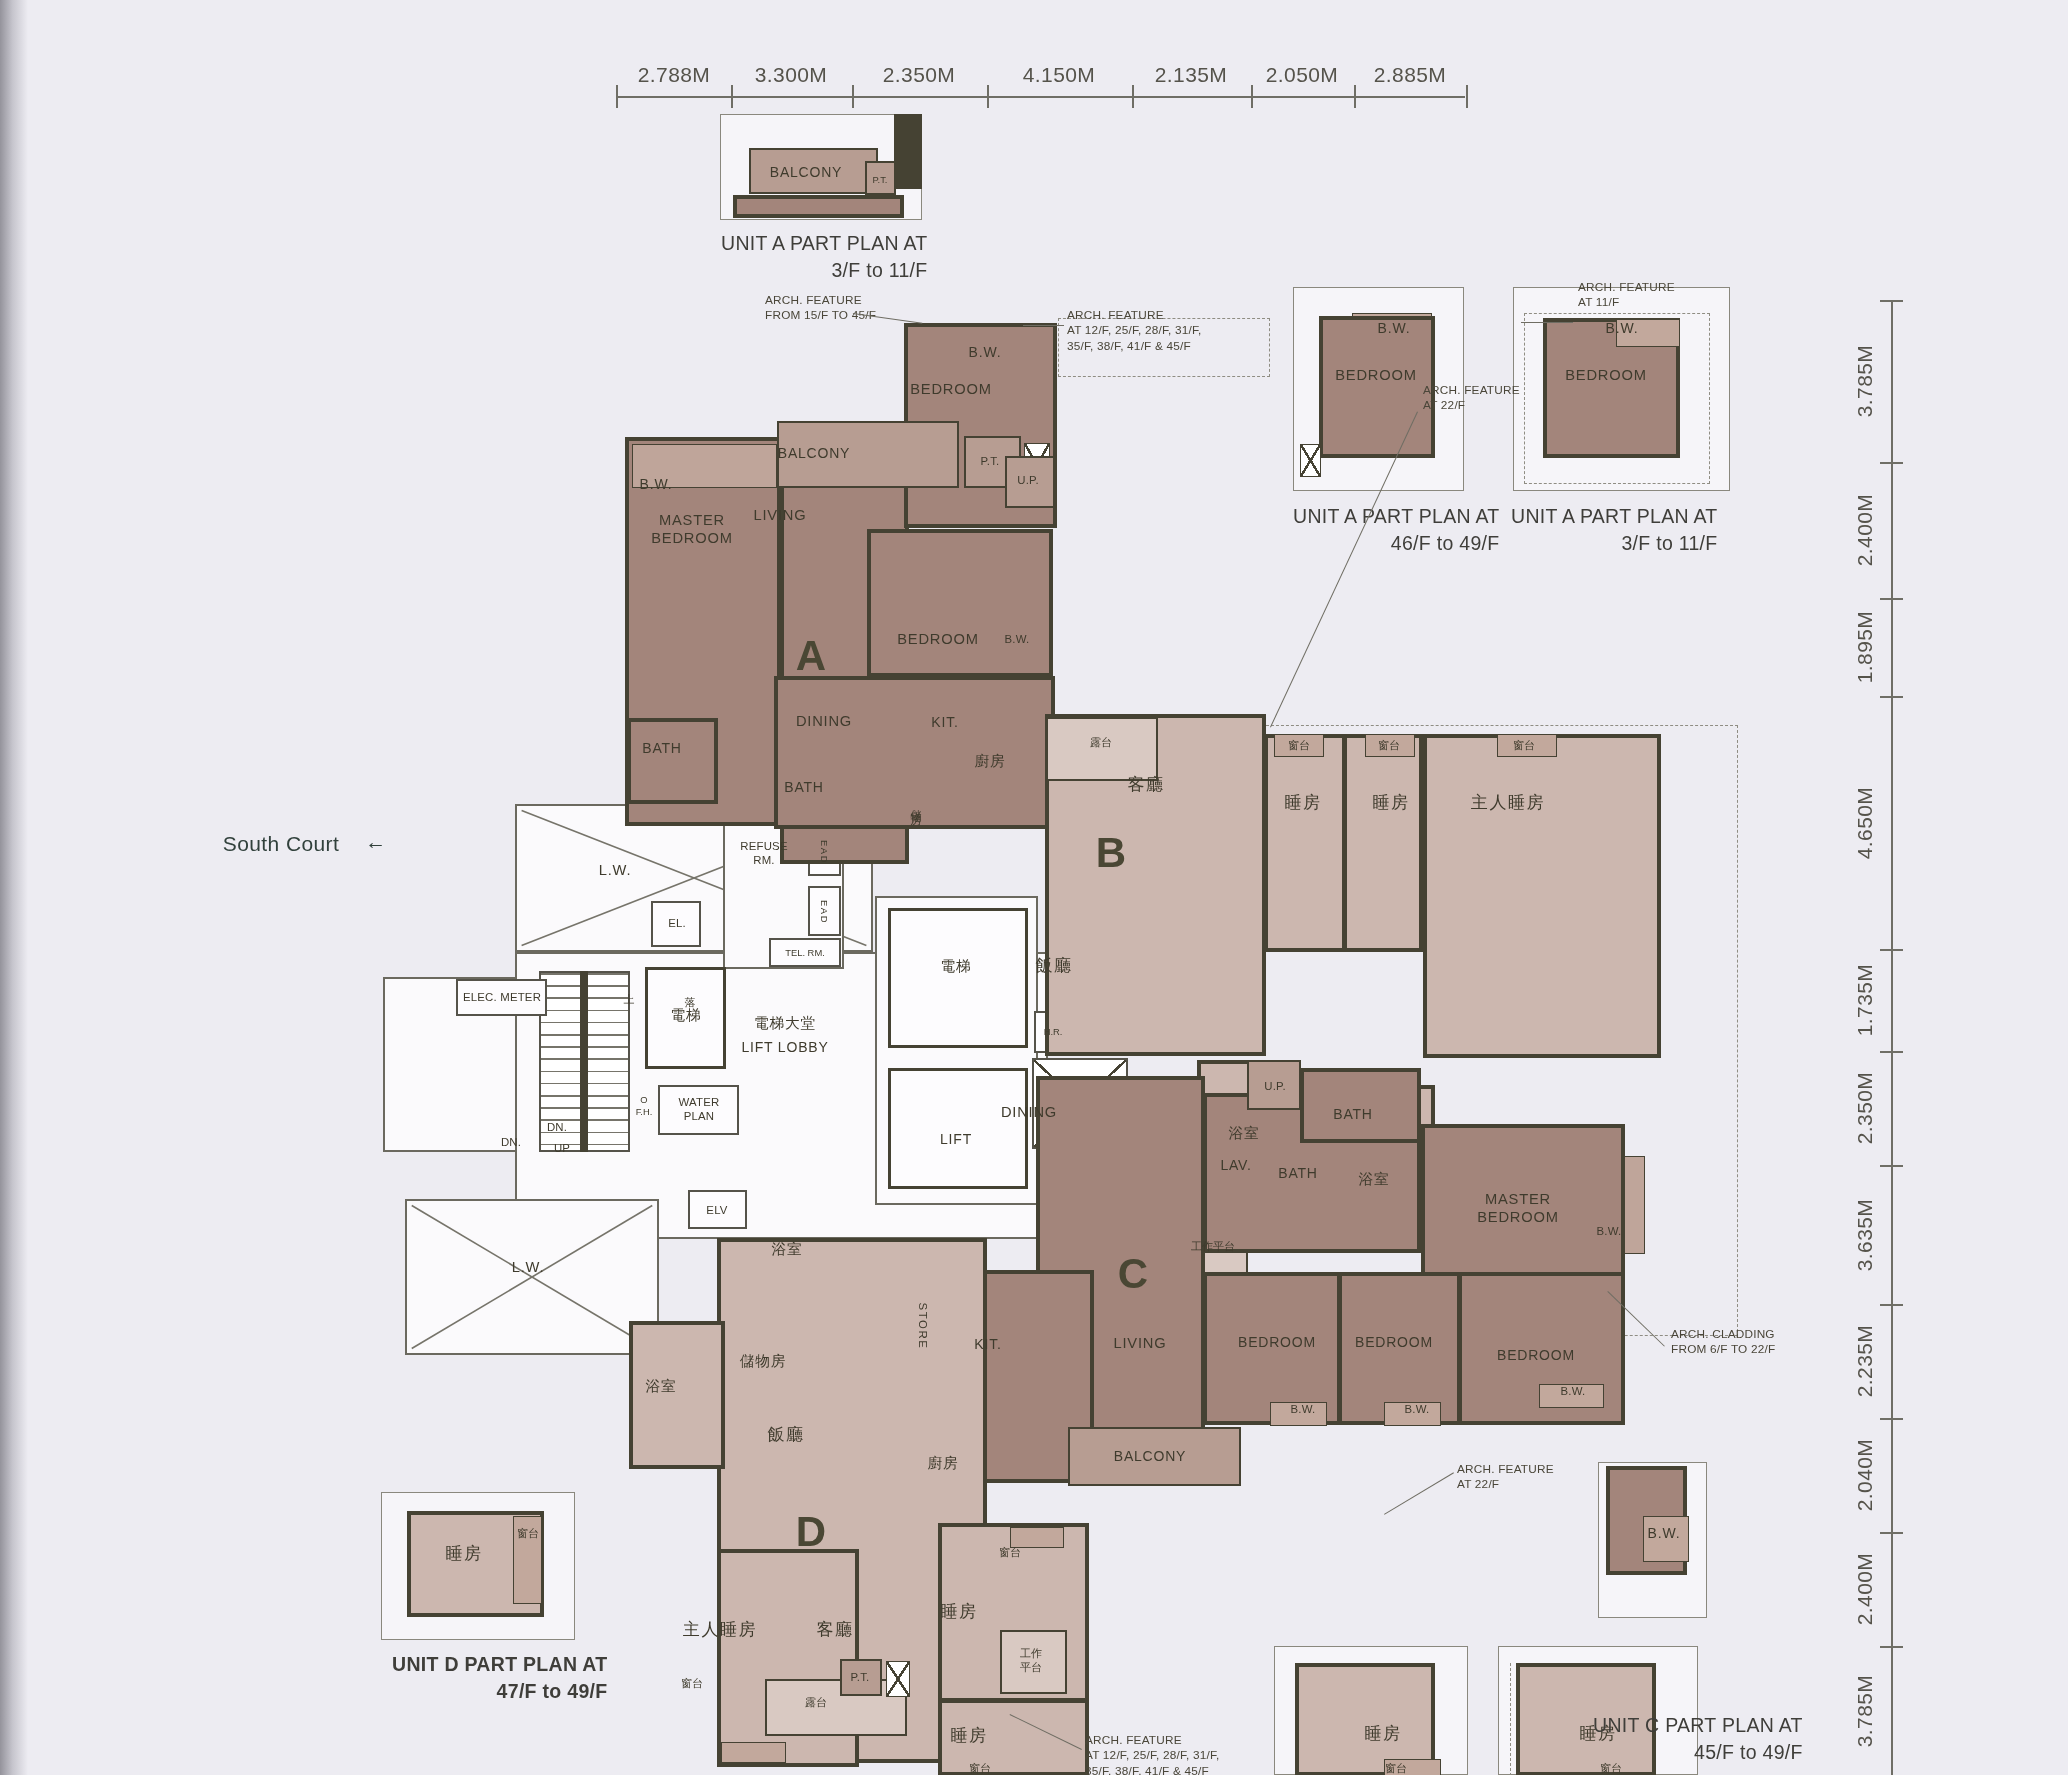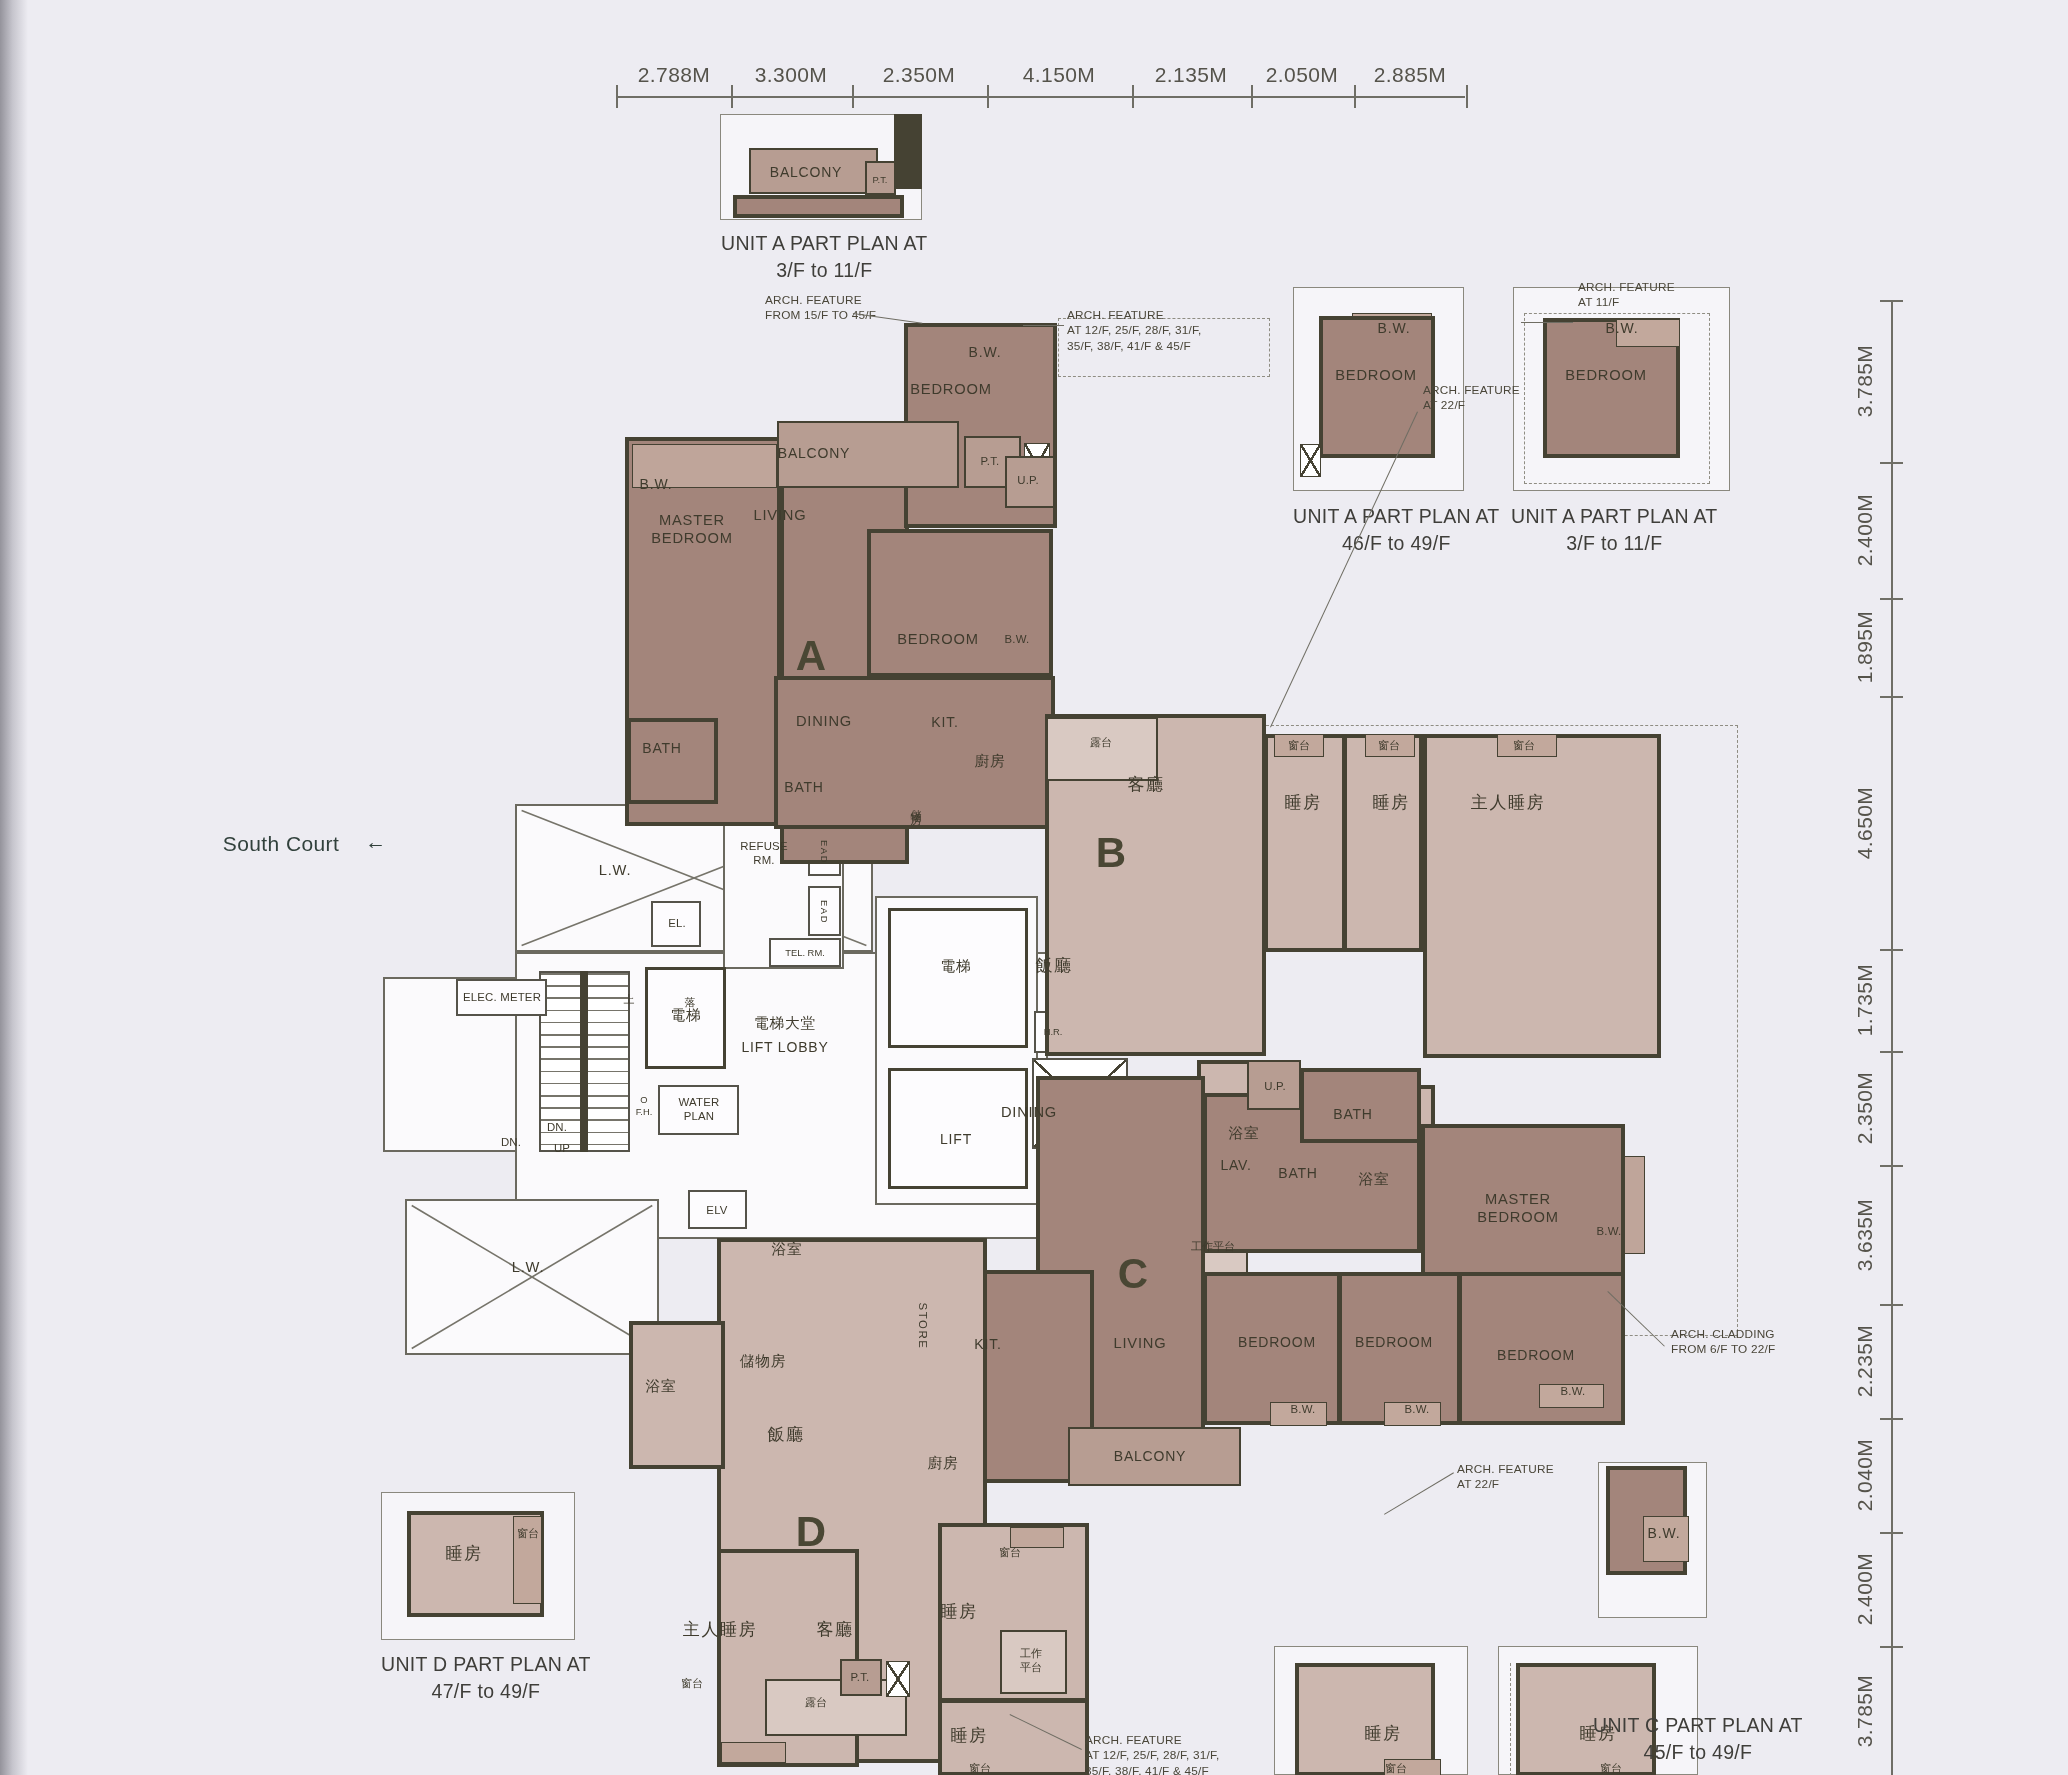--- a/index.html
+++ b/index.html
@@ -38,21 +38,21 @@
   .sm{font-size:14px;}
   .sm2{font-size:14.7px;}
   .xs{font-size:11.4px;letter-spacing:0.2px;}
   .xxs{font-size:9.4px;letter-spacing:0;}
   .big{font-size:42px;font-weight:600;color:#4a4734;letter-spacing:0;}
   .cjk{font-size:17px;letter-spacing:1.6px;}
   .cjk-sm{font-size:14.7px;letter-spacing:0.8px;}
   .cjk-xs{font-size:11px;letter-spacing:0;text-align:right;}
   .vert{writing-mode:vertical-rl;letter-spacing:1.6px;}
   .ann{transform:none;text-align:left;font-size:11.8px;color:#4a4639;letter-spacing:0.2px;line-height:1.3;}
-  .caption{transform:none;text-align:center;font-size:19.5px;color:#3f3e3a;letter-spacing:0.3px;line-height:1.4;}
+  .caption{transform:none;text-align:right;font-size:19.5px;color:#3f3e3a;letter-spacing:0.3px;line-height:1.4;}
   .south{font-size:21px;color:#31413c;letter-spacing:0.4px;}
   .dim{font-size:21px;color:#55534b;letter-spacing:0.4px;}
   .rdim{transform:translate(-50%,-50%) rotate(-90deg);}
   svg.diag{position:absolute;pointer-events:none;}
 </style>
 </head>
 <body>
 
 <div id="plan">
 
@@ -296,21 +296,21 @@
 AT 22/F</div>
     <div class="lbl ann" style="left: 1085px; top: 1733px;">ARCH. FEATURE
 AT 12/F, 25/F, 28/F, 31/F,
 35/F, 38/F, 41/F &amp; 45/F</div>
     <div class="lbl caption" style="left: 721px; top: 230px;">UNIT A PART PLAN AT
 3/F to 11/F</div>
     <div class="lbl caption" style="left: 1293px; top: 503px;">UNIT A PART PLAN AT
 46/F to 49/F</div>
     <div class="lbl caption" style="left: 1511px; top: 503px;">UNIT A PART PLAN AT
 3/F to 11/F</div>
-    <div class="lbl caption" style="left: 381px; top: 1651px;">UNIT D PART PLAN AT
+    <div class="lbl caption" style="left: 392px; top: 1651px; font-weight: bold;">UNIT D PART PLAN AT
 47/F to 49/F</div>
     <div class="lbl caption" style="left: 1593px; top: 1712px;">UNIT C PART PLAN AT
 45/F to 49/F</div>
     <div class="rline" style="left: 616px; top: 96px; width: 849px;"></div>
     <div class="rtick-v" style="left: 616px; top: 85px;"></div>
     <div class="rtick-v" style="left: 731px; top: 85px;"></div>
     <div class="rtick-v" style="left: 852px; top: 85px;"></div>
     <div class="rtick-v" style="left: 987px; top: 85px;"></div>
     <div class="rtick-v" style="left: 1132px; top: 85px;"></div>
     <div class="rtick-v" style="left: 1251px; top: 85px;"></div>

